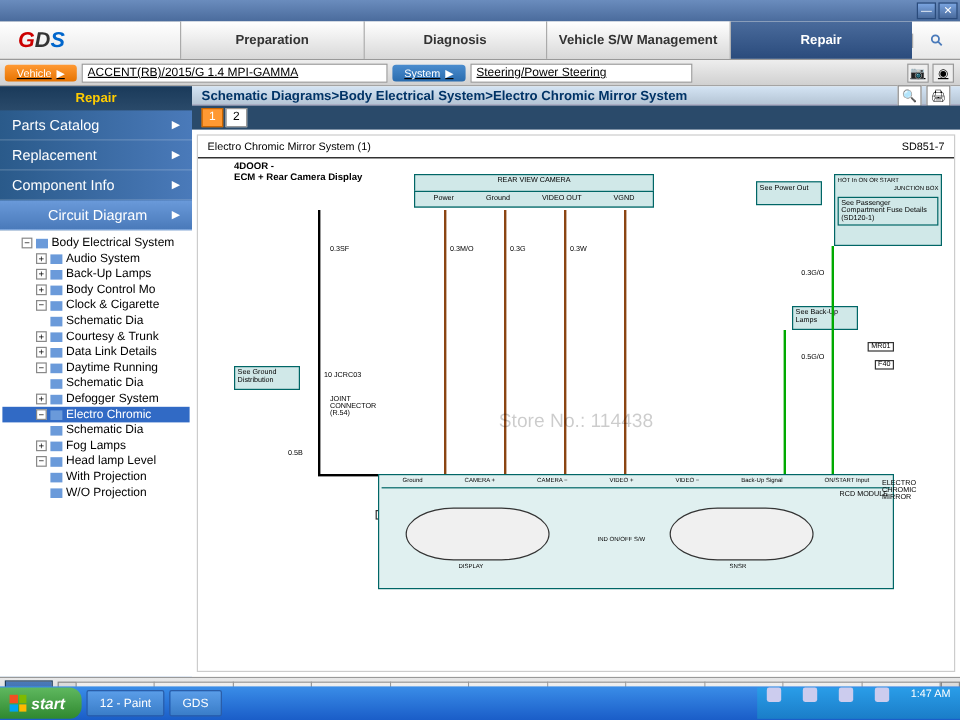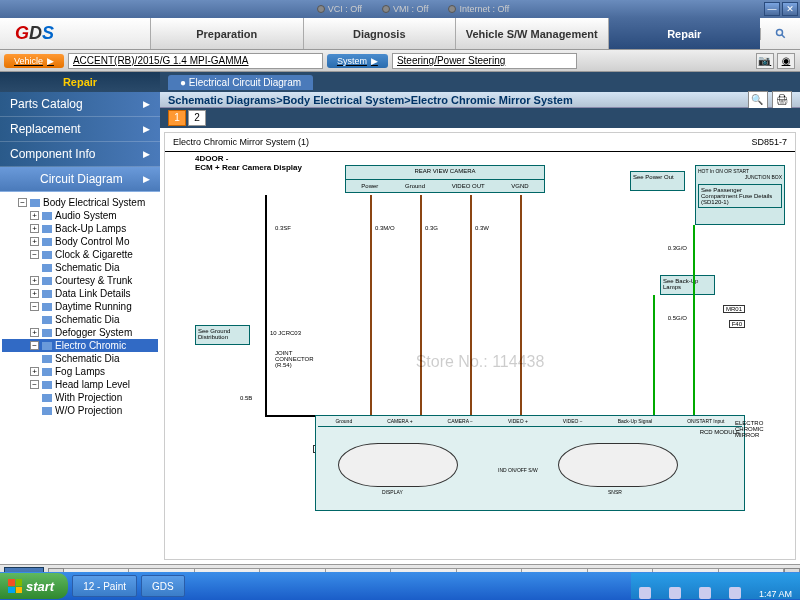--- a/index.html
+++ b/index.html
@@ -79,44 +79,30 @@
 .bottom-tab { flex: 1; border: 1px solid #999; border-left: none; background: linear-gradient(#f0f0f0, #d0d0d0); font-size: 9px; display: flex; align-items: center; justify-content: center; text-align: center; cursor: pointer; line-height: 1.1; }
 
 .taskbar { position: absolute; bottom: 0; left: 0; right: 0; height: 28px; background: linear-gradient(#3a8de8, #1a5dc8); display: flex; align-items: center; }
 .start-btn { height: 26px; padding: 0 14px 0 8px; background: linear-gradient(#5fb85f, #2f882f); color: #fff; font-weight: bold; font-style: italic; font-size: 13px; display: flex; align-items: center; gap: 4px; border-radius: 0 10px 10px 0; }
 .start-logo { width: 14px; height: 14px; display: grid; grid-template: 1fr 1fr / 1fr 1fr; gap: 1px; }
 .start-logo div:nth-child(1) { background: #f25022; }
 .start-logo div:nth-child(2) { background: #7fba00; }
 .start-logo div:nth-child(3) { background: #00a4ef; }
 .start-logo div:nth-child(4) { background: #ffb900; }
 .task-item { height: 22px; margin-left: 4px; padding: 0 10px; background: linear-gradient(#5a9de8, #3a7dc8); border: 1px solid #2a5da8; color: #fff; font-size: 10px; display: flex; align-items: center; gap: 4px; border-radius: 2px; }
-.systray { margin-left: auto; height: 26px; background: linear-gradient(#2a9de8, #1a7dc8); padding: 0 8px; display: flex; align-items: flex-end; gap: 18px; color: #fff; font-size: 9px; }
+.systray { margin-left: auto; height: 26px; background: linear-gradient(#2a9de8, #1a7dc8); padding: 0 8px; display: flex; align-items: flex-start; gap: 18px; color: #fff; font-size: 9px; }
 .systray-icon { width: 12px; height: 12px; background: #cce; border-radius: 2px; }
 
 svg.icon { width: 12px; height: 12px; }
 </style>
 </head>
 <body>
 
 <div class="titlebar">
   <div style="width:60px"></div>
-  <div class="titlebar-status">
-    <span>
-        <span class="dot"></span>
-        <span>VCI : Off</span>
-      </span>
-    <span>
-        <span class="dot"></span>
-        <span>VMI : Off</span>
-      </span>
-    <span>
-        <span class="dot"></span>
-        <span>Internet : Off</span>
-      </span>
-  </div>
   <div class="titlebar-btns">
     <div>—</div>
     <div>✕</div>
   </div>
 </div>
 
 <div class="topnav">
   <div class="logo"><span class="g">G</span><span class="d">D</span><span class="s">S</span></div>
   <div class="topnav-tabs" id="topnav-tabs">
       <div class="topnav-tab">Preparation</div>
@@ -246,23 +232,20 @@
           <span>With Projection</span>
         </div>
         <div class="tree-item l3">
           <span class="tree-icon"></span>
           <span>W/O Projection</span>
         </div>
       </div>
   </div>
 
   <div class="content">
-    <div class="content-tab">
-      <div class="content-tab-inner">● <span>Electrical Circuit Diagram</span></div>
-    </div>
     <div class="breadcrumb-bar">
       <div class="breadcrumb">Schematic Diagrams&gt;Body Electrical System&gt;Electro Chromic Mirror System</div>
       <div class="bc-icons">
         <div>
             <span>🔍</span>
           </div>
         <div>
             <span>🖨</span>
           </div>
       </div>

